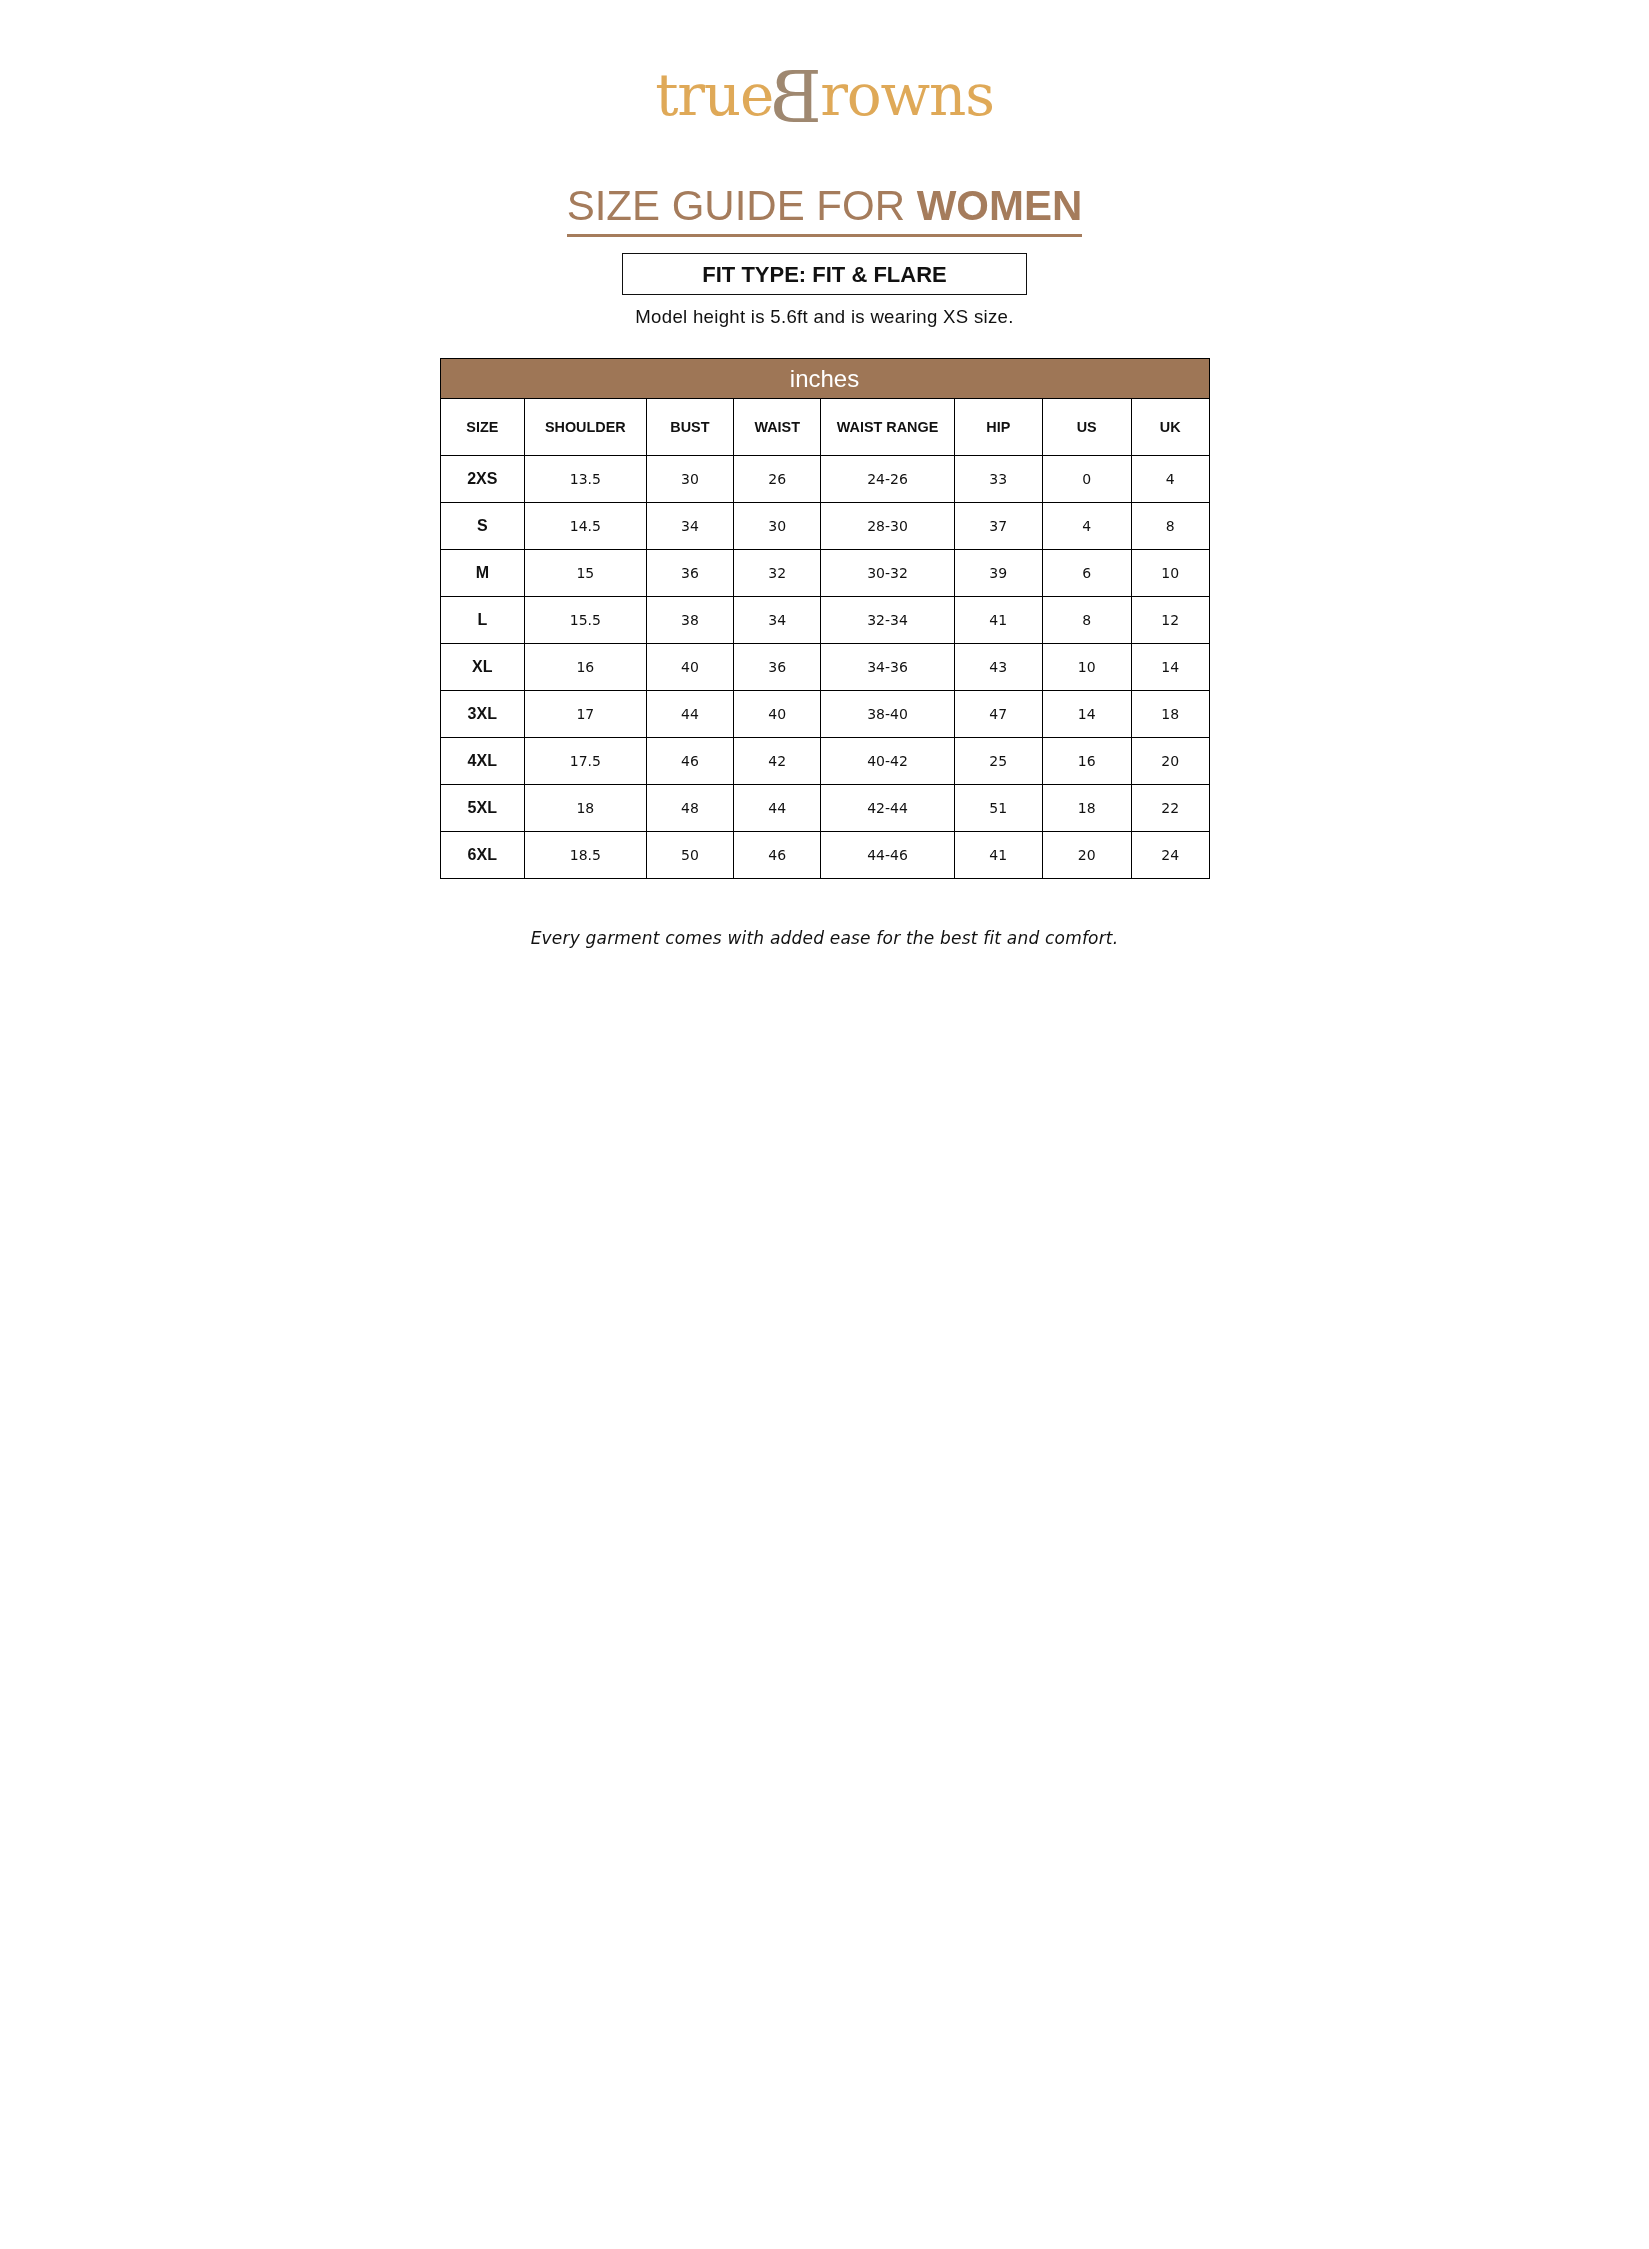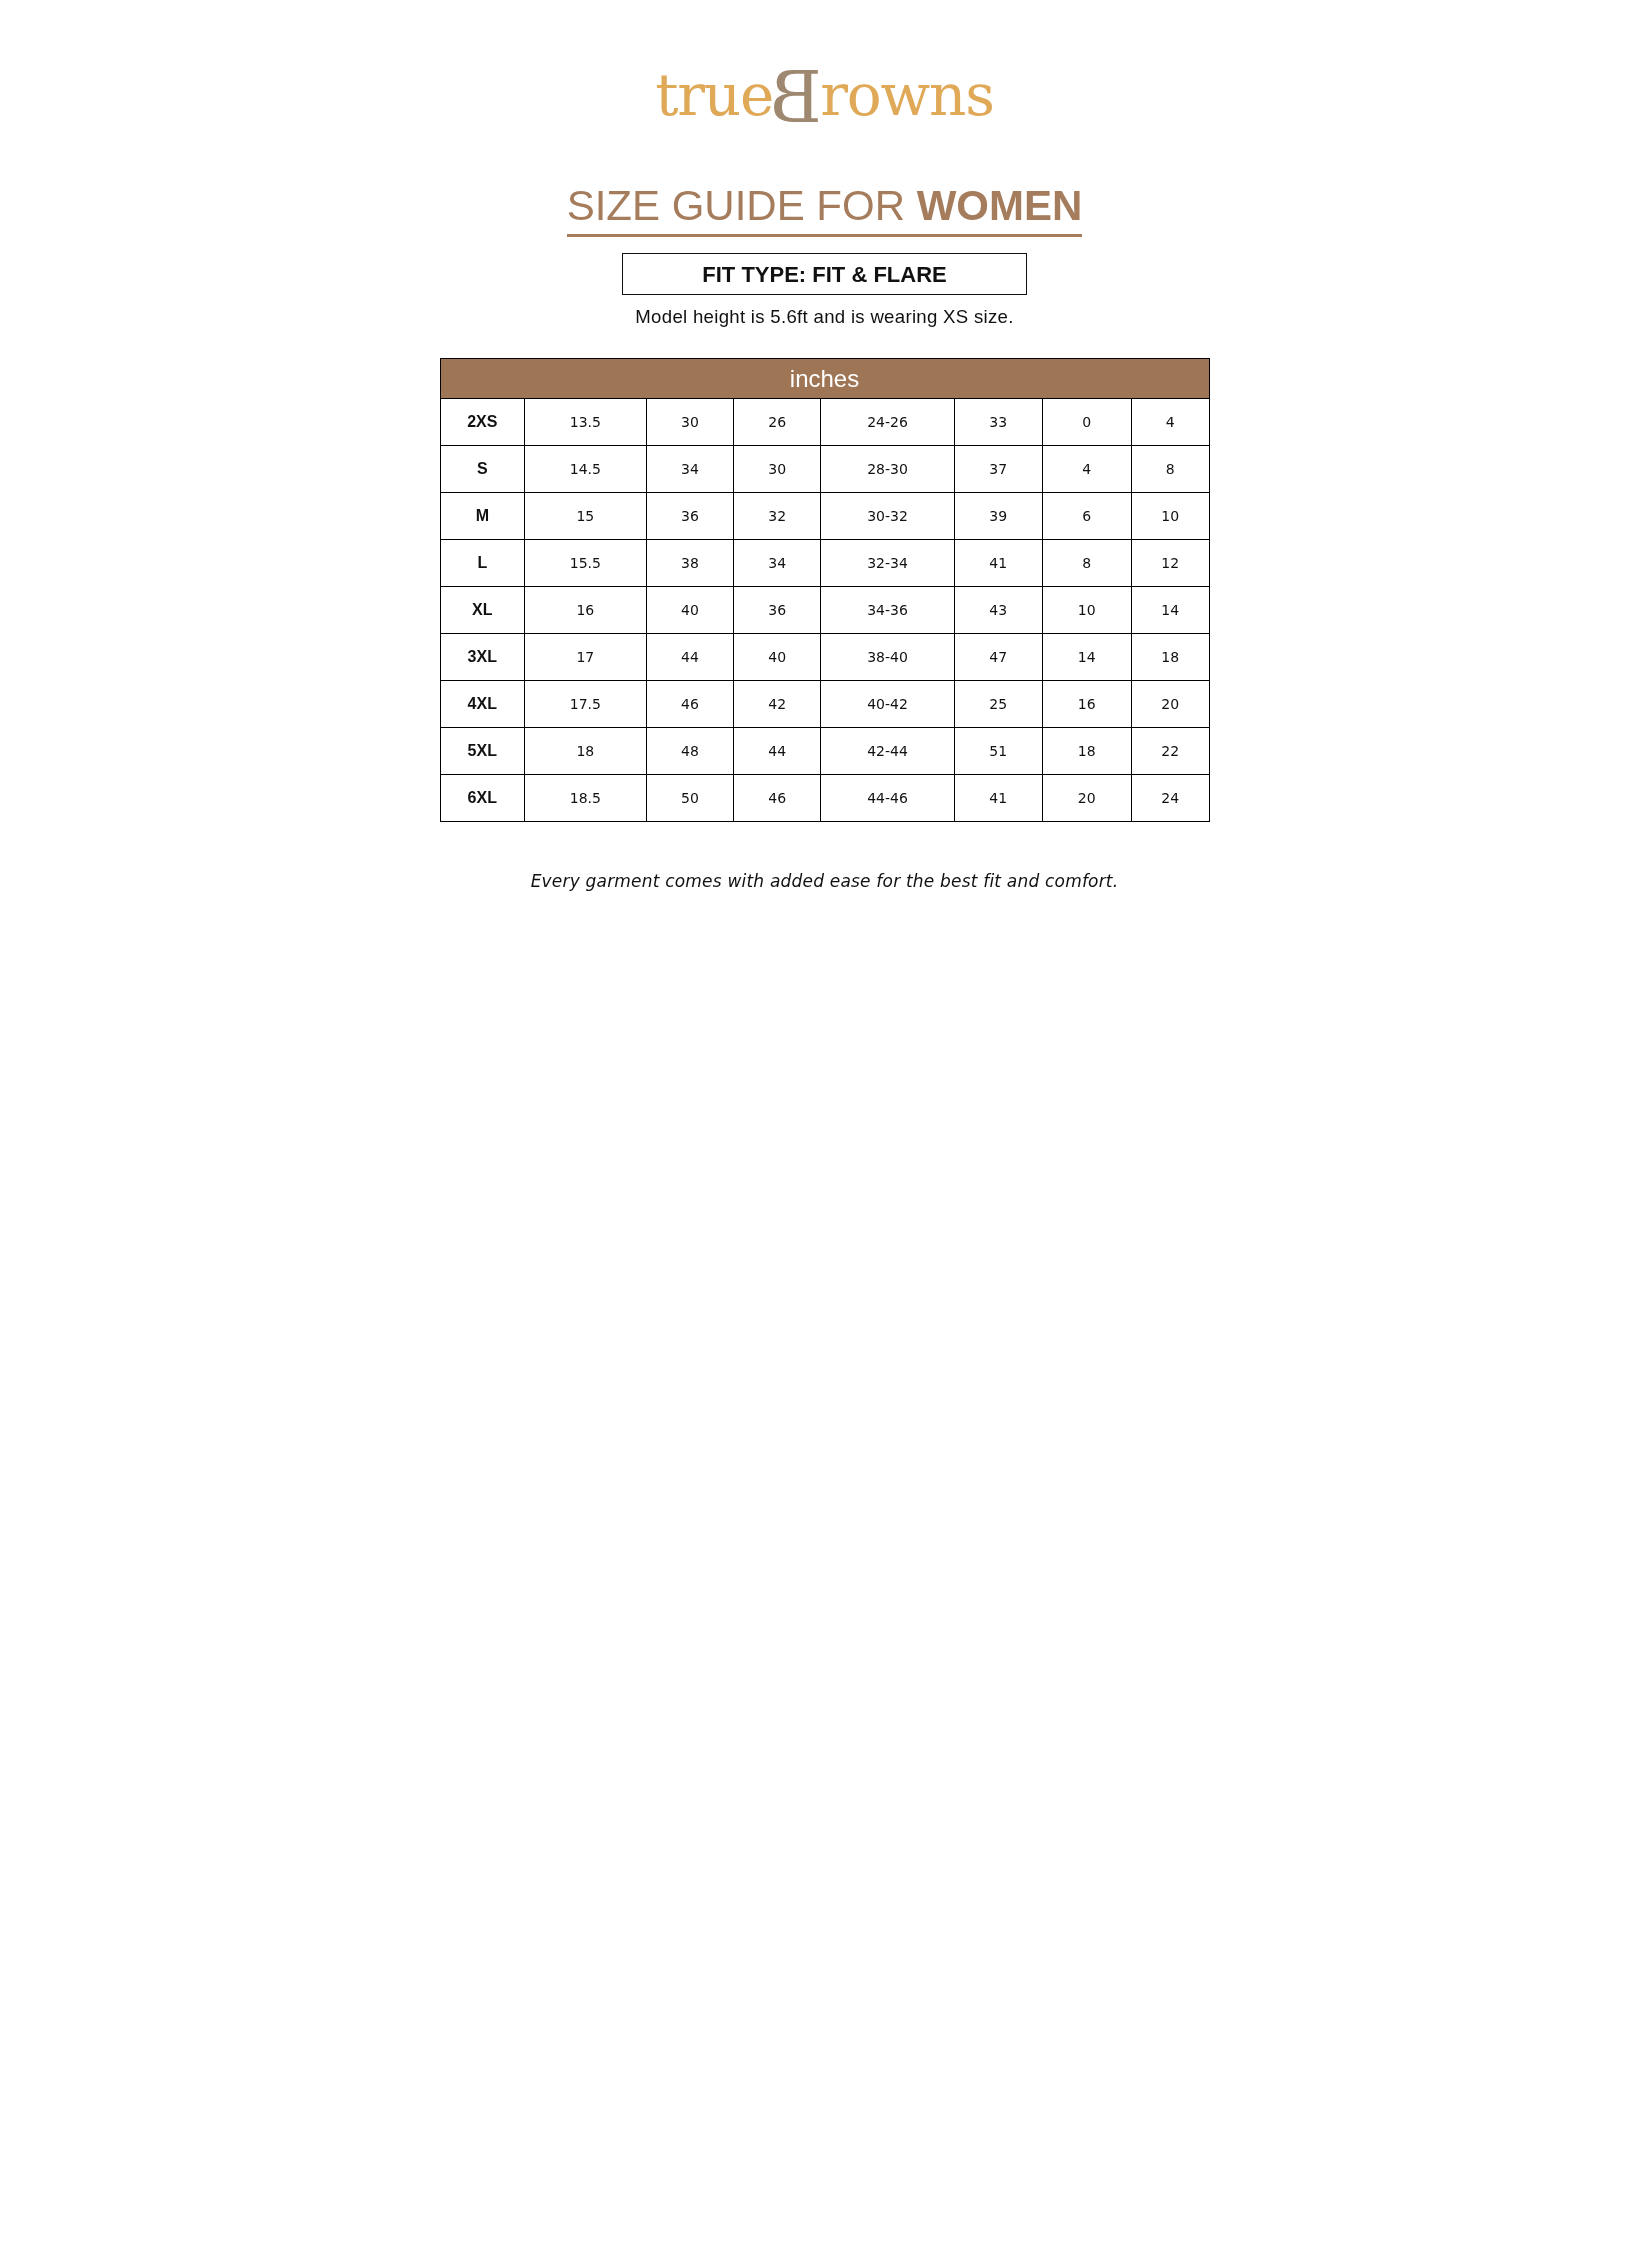--- a/index.html
+++ b/index.html
@@ -160,20 +160,30 @@
         <col style="width: 11.3%;">
         <col style="width: 17.4%;">
         <col style="width: 11.4%;">
         <col style="width: 11.6%;">
         <col style="width: 10.1%;">
       </colgroup>
     <thead>
       <tr>
         <th colspan="8" class="unit-bar">inches</th>
       </tr>
+      <tr id="column-header-row">
+          <th class="col-head">SIZE</th>
+          <th class="col-head">SHOULDER</th>
+          <th class="col-head">BUST</th>
+          <th class="col-head">WAIST</th>
+          <th class="col-head">WAIST RANGE</th>
+          <th class="col-head">HIP</th>
+          <th class="col-head">US</th>
+          <th class="col-head">UK</th>
+        </tr>
     </thead>
     <tbody id="table-body">
         <tr>
           <td class="size-cell">2XS</td>
           <td class="value-cell">13.5</td>
           <td class="value-cell">30</td>
           <td class="value-cell">26</td>
           <td class="value-cell">24-26</td>
           <td class="value-cell">33</td>
           <td class="value-cell">0</td>

